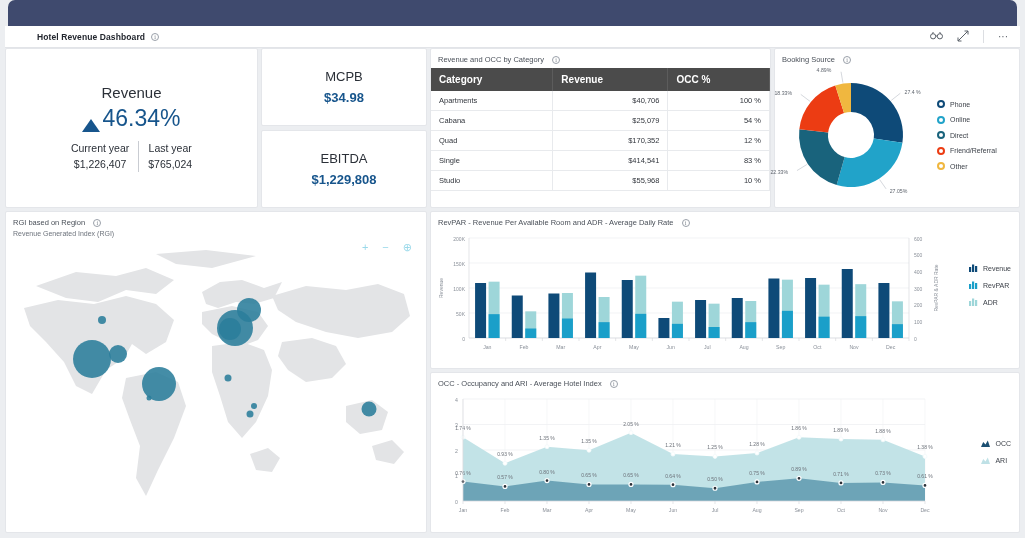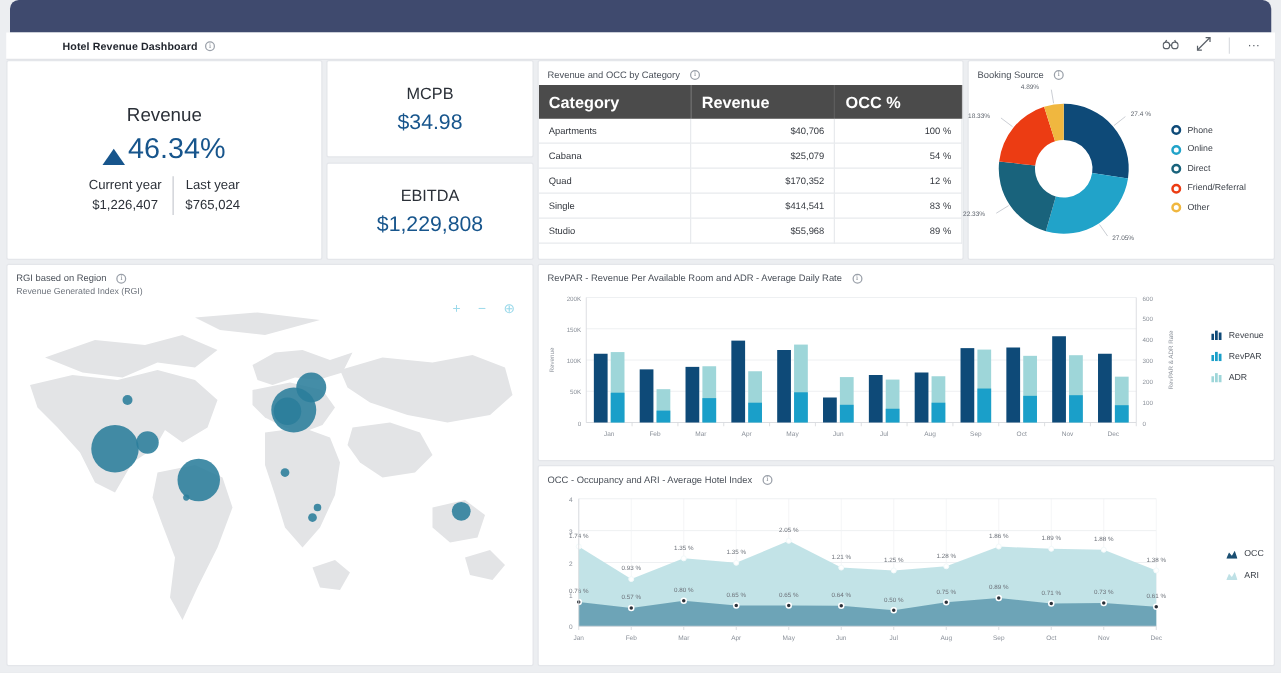--- a/index.html
+++ b/index.html
@@ -21,21 +21,21 @@
     border-radius: 7px 7px 0 0;
   }
   .tabbar {
     position: absolute; left: 5px; top: 26px; right: 5px; height: 22px;
     background: #ffffff;
     border-bottom: 1px solid #e2e4e8;
     display: flex; align-items: center;
   }
   .tabbar .doc-title {
     font-size: 8.5px; font-weight: bold; color: #22262e;
-    margin-left: 21px; letter-spacing: .1px; padding-left: 24px;
+    margin-left: 8px; letter-spacing: .1px; padding-left: 24px;
   }
   .info-ico {
     display: inline-block; width: 8px; height: 8px;
     border: 1px solid #9aa0a9; border-radius: 50%;
     font-size: 6px; line-height: 7px; text-align: center;
     color: #7b828c; font-family: "Liberation Serif", serif;
     margin-left: 6px; vertical-align: middle;
   }
   .tool-icons {
     margin-left: auto; display: flex; align-items: center; gap: 14px;
@@ -86,28 +86,28 @@
   .rev-col + .rev-col { border-left: 1px solid #c9ccd2; }
 
   
   #kpi-mcpb { left: 256px; top: 0; width: 166px; height: 78px; }
   #kpi-ebitda { left: 256px; top: 82px; width: 166px; height: 78px; }
   .kpi-sm {
     height: 100%; display: flex; flex-direction: column;
     align-items: center; justify-content: center; gap: 6px;
   }
   .kpi-sm .k-label { font-size: 13px; color: #2b3038; }
-  .kpi-sm .k-value { font-size: 17px; color: #17558c; }
+  .kpi-sm .k-value { font-size: 13px; color: #17558c; font-weight: bold; }
 
   
   #card-table { left: 425px; top: 0; width: 341px; height: 160px; overflow: hidden; }
   .tbl { width: 100%; border-collapse: collapse; margin-top: 4px; }
   .tbl thead th {
     background: #4b4b4b; color: #ffffff;
-    font-size: 13px; font-weight: bold; text-align: left;
+    font-size: 10px; font-weight: bold; text-align: left;
     padding: 6px 8px; border-right: 1px solid #5c5c5c;
   }
   .tbl tbody td {
     font-size: 7.5px; color: #32363d;
     padding: 5px 8px; border-bottom: 1px solid #e8eaed;
     border-right: 1px solid #e8eaed;
   }
   .tbl tbody td.num { text-align: right; }
   .tbl-scroll { height: 145px; overflow: hidden; }
   .tbl-col-cat { width: 36%; }
@@ -252,21 +252,21 @@
                 <td class="num">12 %</td>
               </tr>
               <tr>
                 <td>Single</td>
                 <td class="num">$414,541</td>
                 <td class="num">83 %</td>
               </tr>
               <tr>
                 <td>Studio</td>
                 <td class="num">$55,968</td>
-                <td class="num">89 %</td>
+                <td class="num">10 %</td>
               </tr>
             </tbody>
         </table>
       </div>
     </div>
 
     <div class="card" id="card-donut">
       <div class="card-title">
         <span>Booking Source</span>
         <span class="info-ico">i</span>

